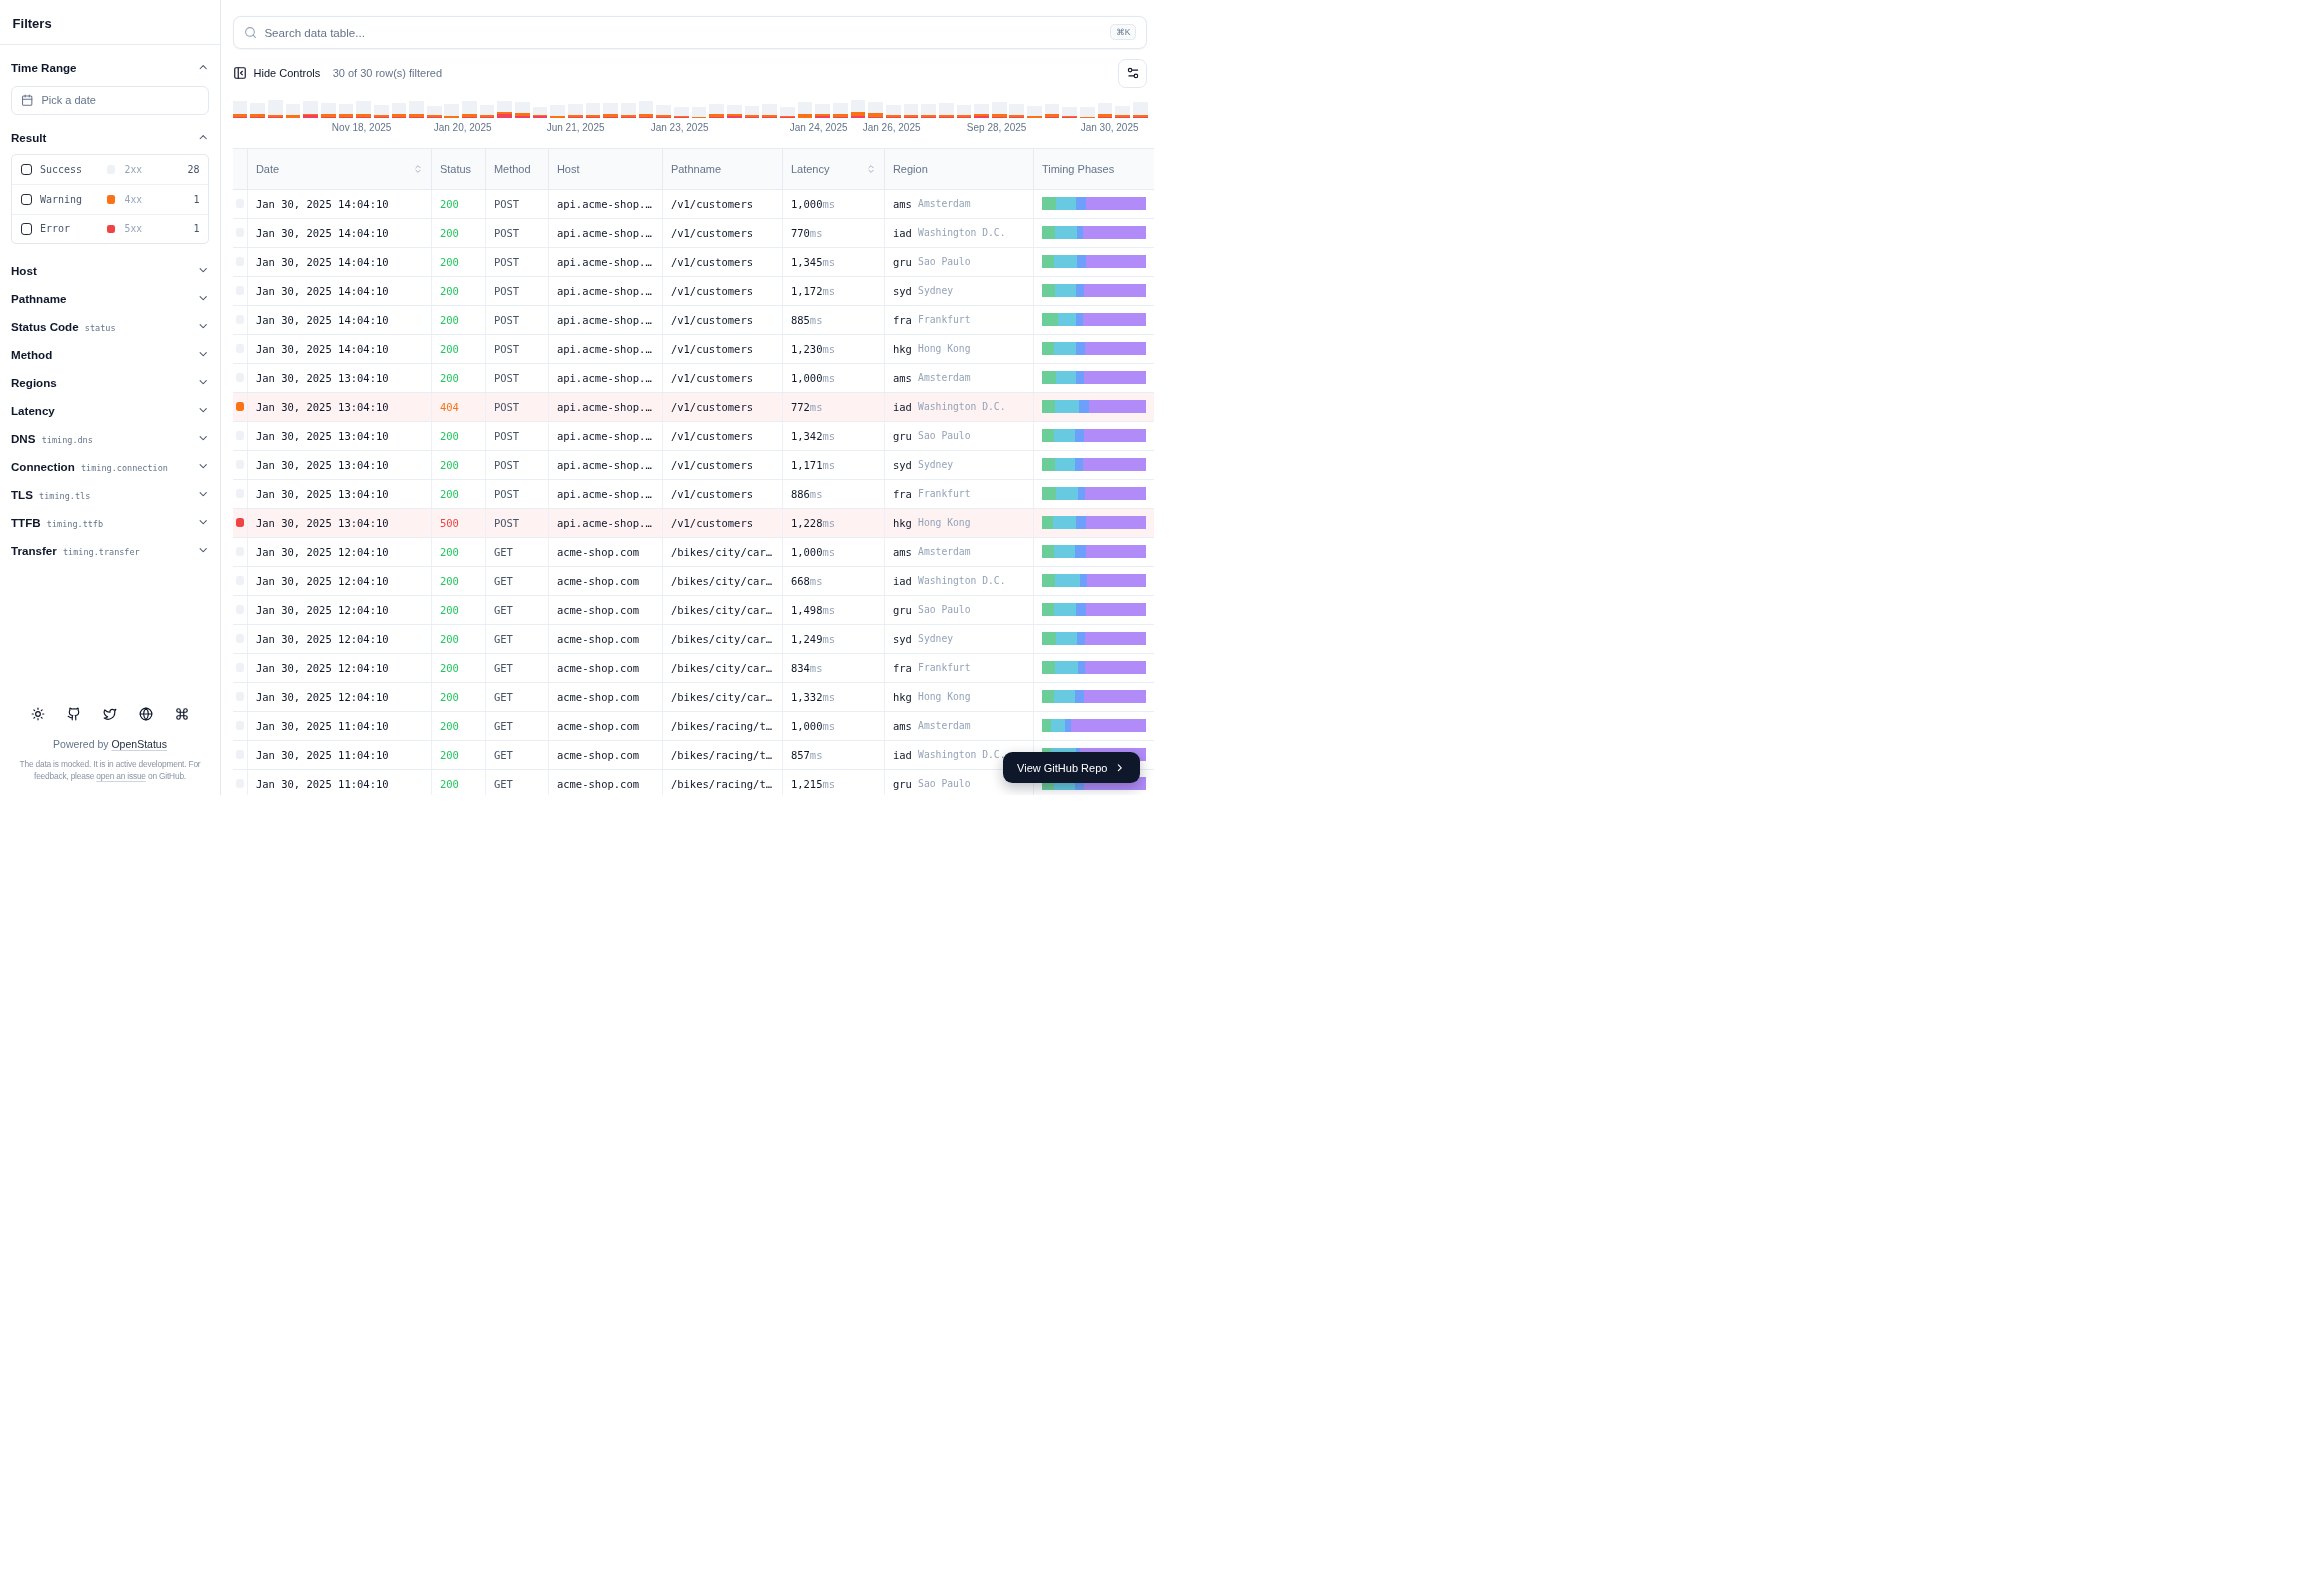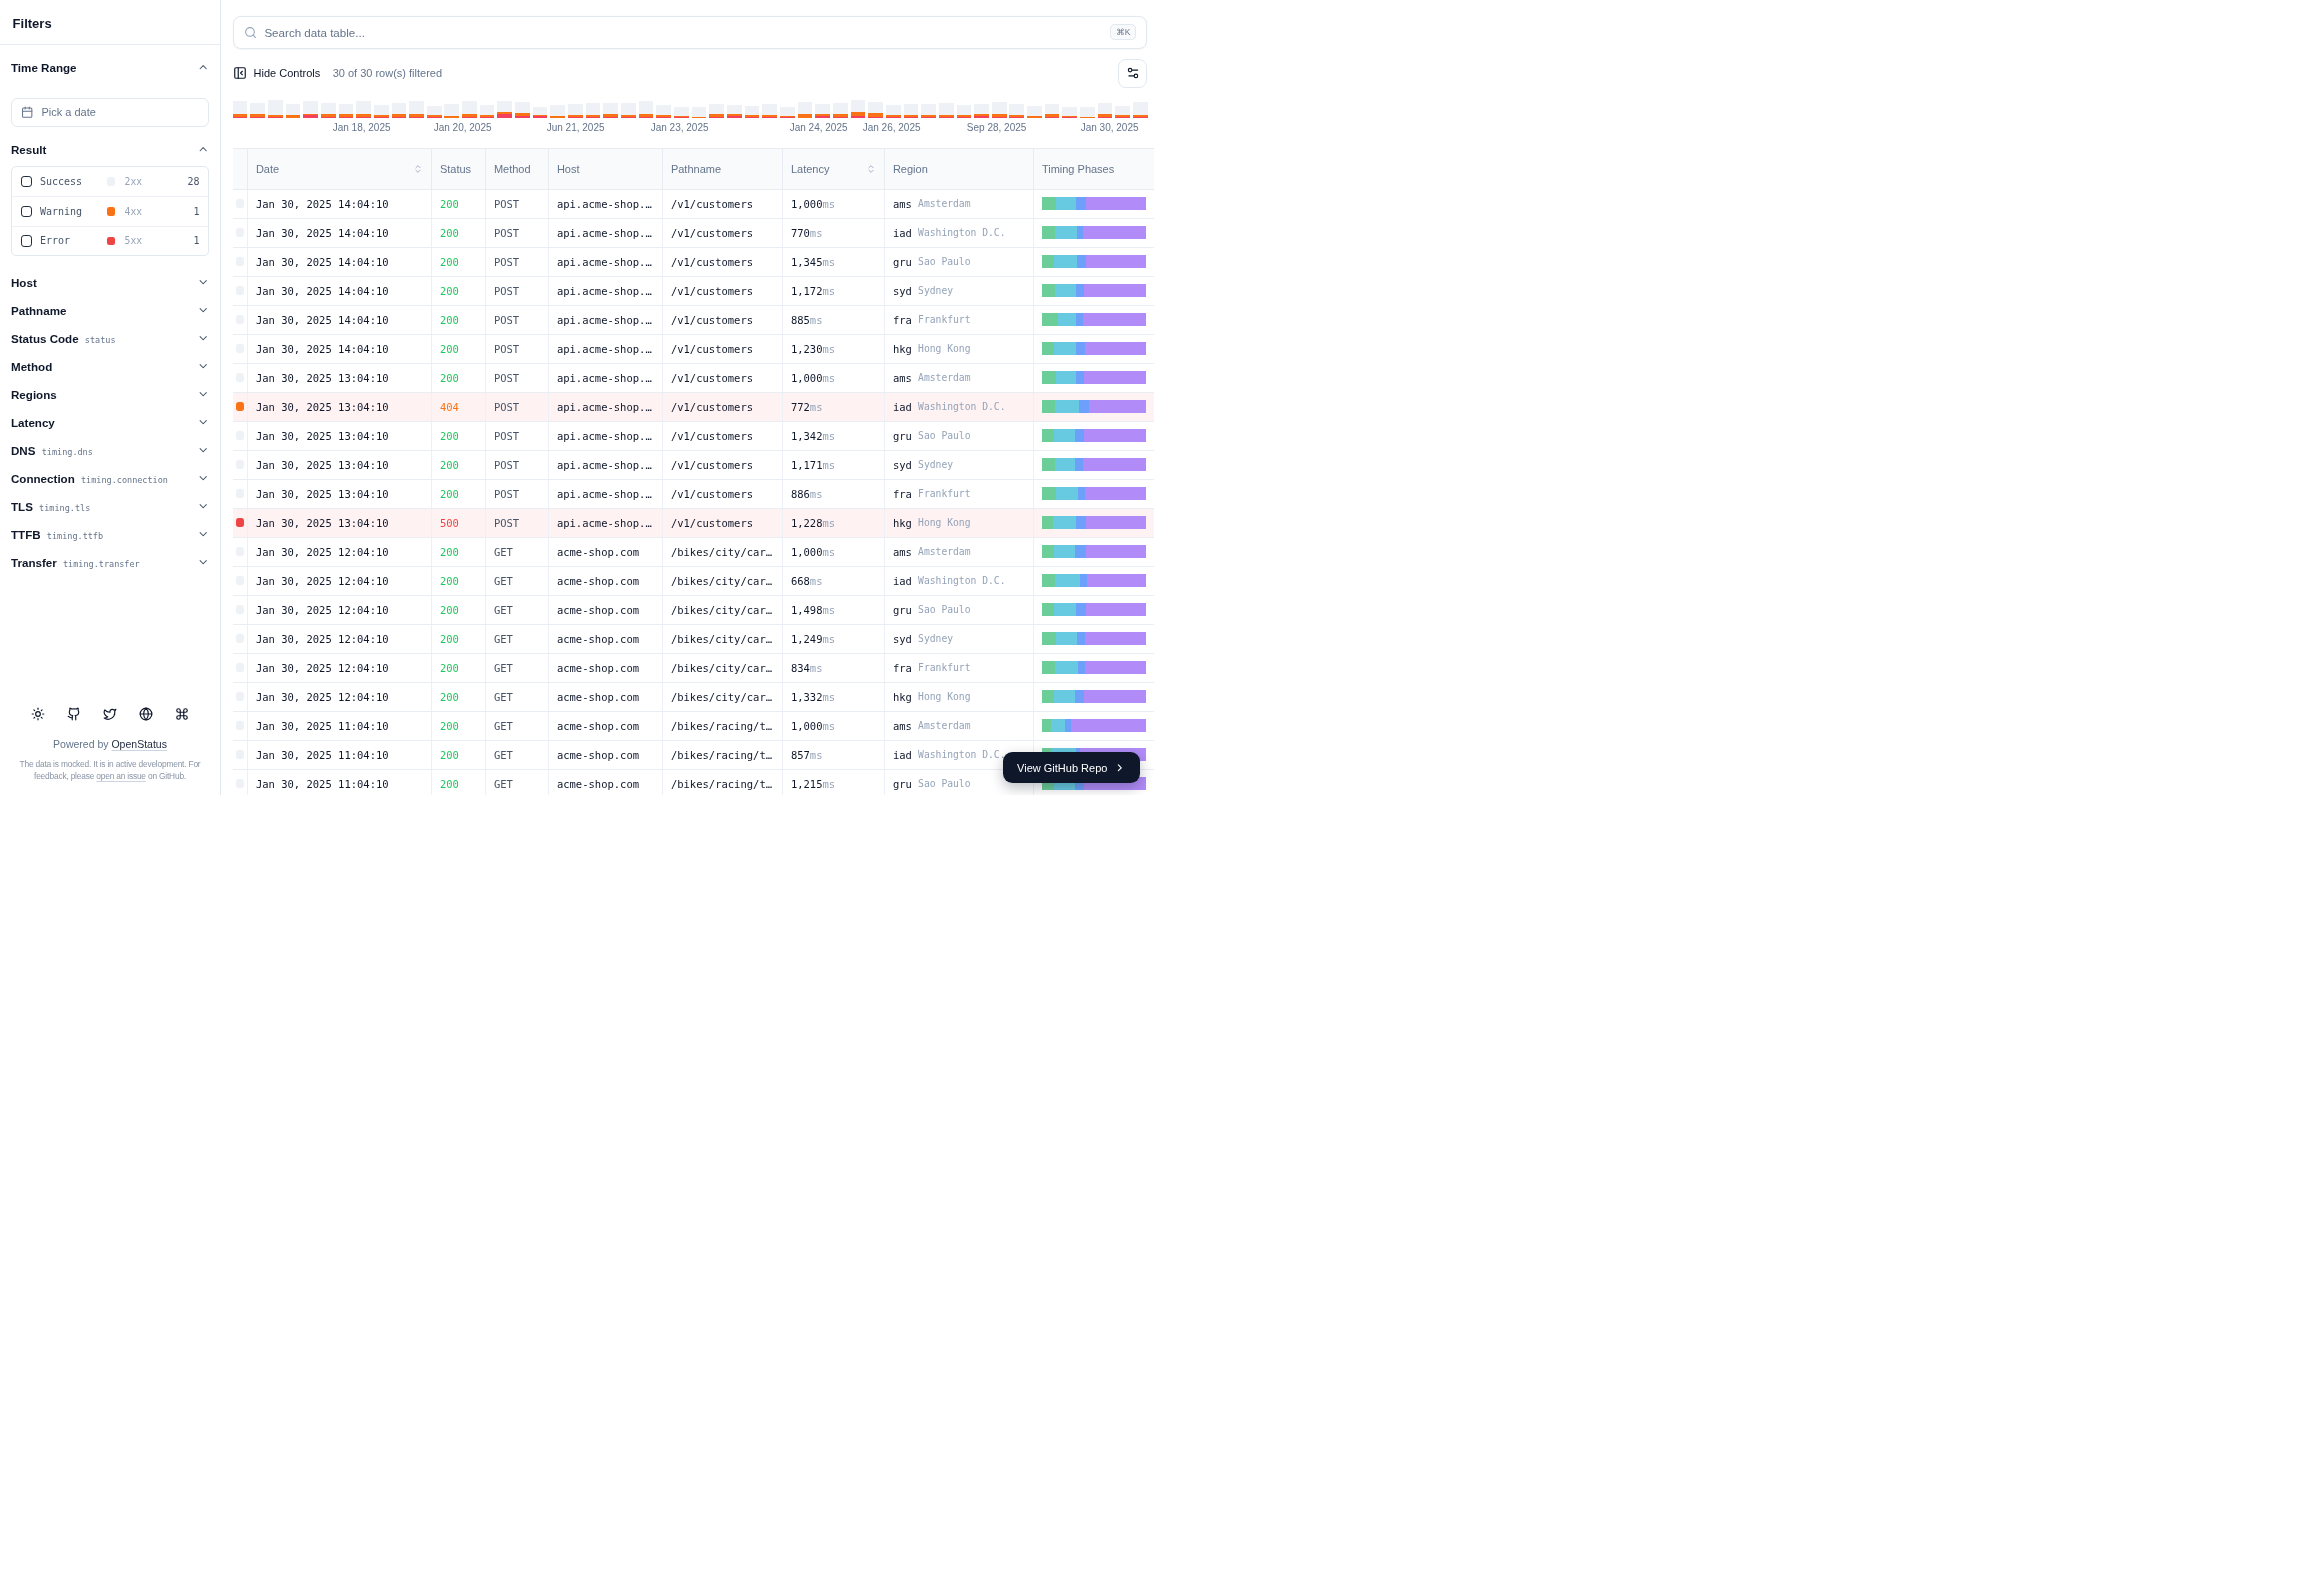--- a/index.html
+++ b/index.html
@@ -7,21 +7,21 @@
   body { font-family:"Liberation Sans",sans-serif; color:#0f172a; background:#fff; display:flex; }
   svg { display:block; }
 
   
   .sidebar { width:221px; min-width:221px; border-right:0.8px solid #e2e8f0; display:flex; flex-direction:column; padding:0 11px; }
   .sb-title { font-size:13px; font-weight:700; padding:15.5px 1.6px 13px; }
   .sb-divider { margin:0 -11px; border-top:0.8px solid #e7ecf3; }
   .sec-head { display:flex; justify-content:space-between; align-items:center; margin-top:13px; height:20px; cursor:pointer; }
   .sec-label { font-size:11.6px; font-weight:600; color:#0f172a; }
   .chev { color:#475569; }
-  .date-input { height:29px; border:0.8px solid #e2e8f0; border-radius:6.2px; display:flex; align-items:center; gap:7.8px; padding:0 9.3px; color:#64748b; font-size:11px; margin-top:20px; cursor:pointer; }
+  .date-input { height:29px; border:0.8px solid #e2e8f0; border-radius:6.2px; display:flex; align-items:center; gap:7.8px; padding:0 9.3px; color:#64748b; font-size:11px; margin-top:8px; cursor:pointer; }
   .result-card { border:0.8px solid #e2e8f0; border-radius:5px; margin-top:6.2px; overflow:hidden; }
   .result-row { display:flex; align-items:center; height:29.5px; padding:0 8.5px; gap:7.8px; cursor:pointer; }
   .result-row + .result-row { border-top:0.8px solid #edf1f7; }
   .checkbox { width:11.6px; height:11.6px; border:1.2px solid #1e293b; border-radius:3.1px; flex:none; }
   .result-label { font-family:"DejaVu Sans Mono",monospace; font-size:10px; color:#475569; width:59px; }
   .swatch { width:8.5px; height:8.5px; border-radius:2.3px; flex:none; }
   .result-code { font-family:"DejaVu Sans Mono",monospace; font-size:9.7px; color:#94a3b8; flex:1; margin-left:1.6px; }
   .result-count { font-family:"DejaVu Sans Mono",monospace; font-size:10px; color:#475569; }
   .filter-sections { margin-top:12.4px; }
   .filter-row { display:flex; align-items:center; justify-content:space-between; height:28px; cursor:pointer; }
@@ -601,21 +601,21 @@
           <div class="seg" style="height: 1.6px; background: rgb(249, 115, 22);"></div>
           <div class="seg" style="height: 0.8px; background: rgb(244, 63, 94);"></div>
         </div>
         <div class="bar">
           <div class="seg" style="height: 13px; background: rgb(238, 242, 247);"></div>
           <div class="seg" style="height: 1.6px; background: rgb(249, 115, 22);"></div>
           <div class="seg" style="height: 0.8px; background: rgb(244, 63, 94);"></div>
         </div>
       </div>
     <div class="tl-labels">
-        <span style="left: 129px;">Jan 18, 2025</span>
+        <span style="left: 129px;">Nov 18, 2025</span>
         <span style="left: 230px;">Jan 20, 2025</span>
         <span style="left: 343px;">Jun 21, 2025</span>
         <span style="left: 447px;">Jan 23, 2025</span>
         <span style="left: 586px;">Jan 24, 2025</span>
         <span style="left: 659px;">Jan 26, 2025</span>
         <span style="left: 764px;">Sep 28, 2025</span>
         <span style="left: 877px;">Jan 30, 2025</span>
       </div>
   </div>
 

